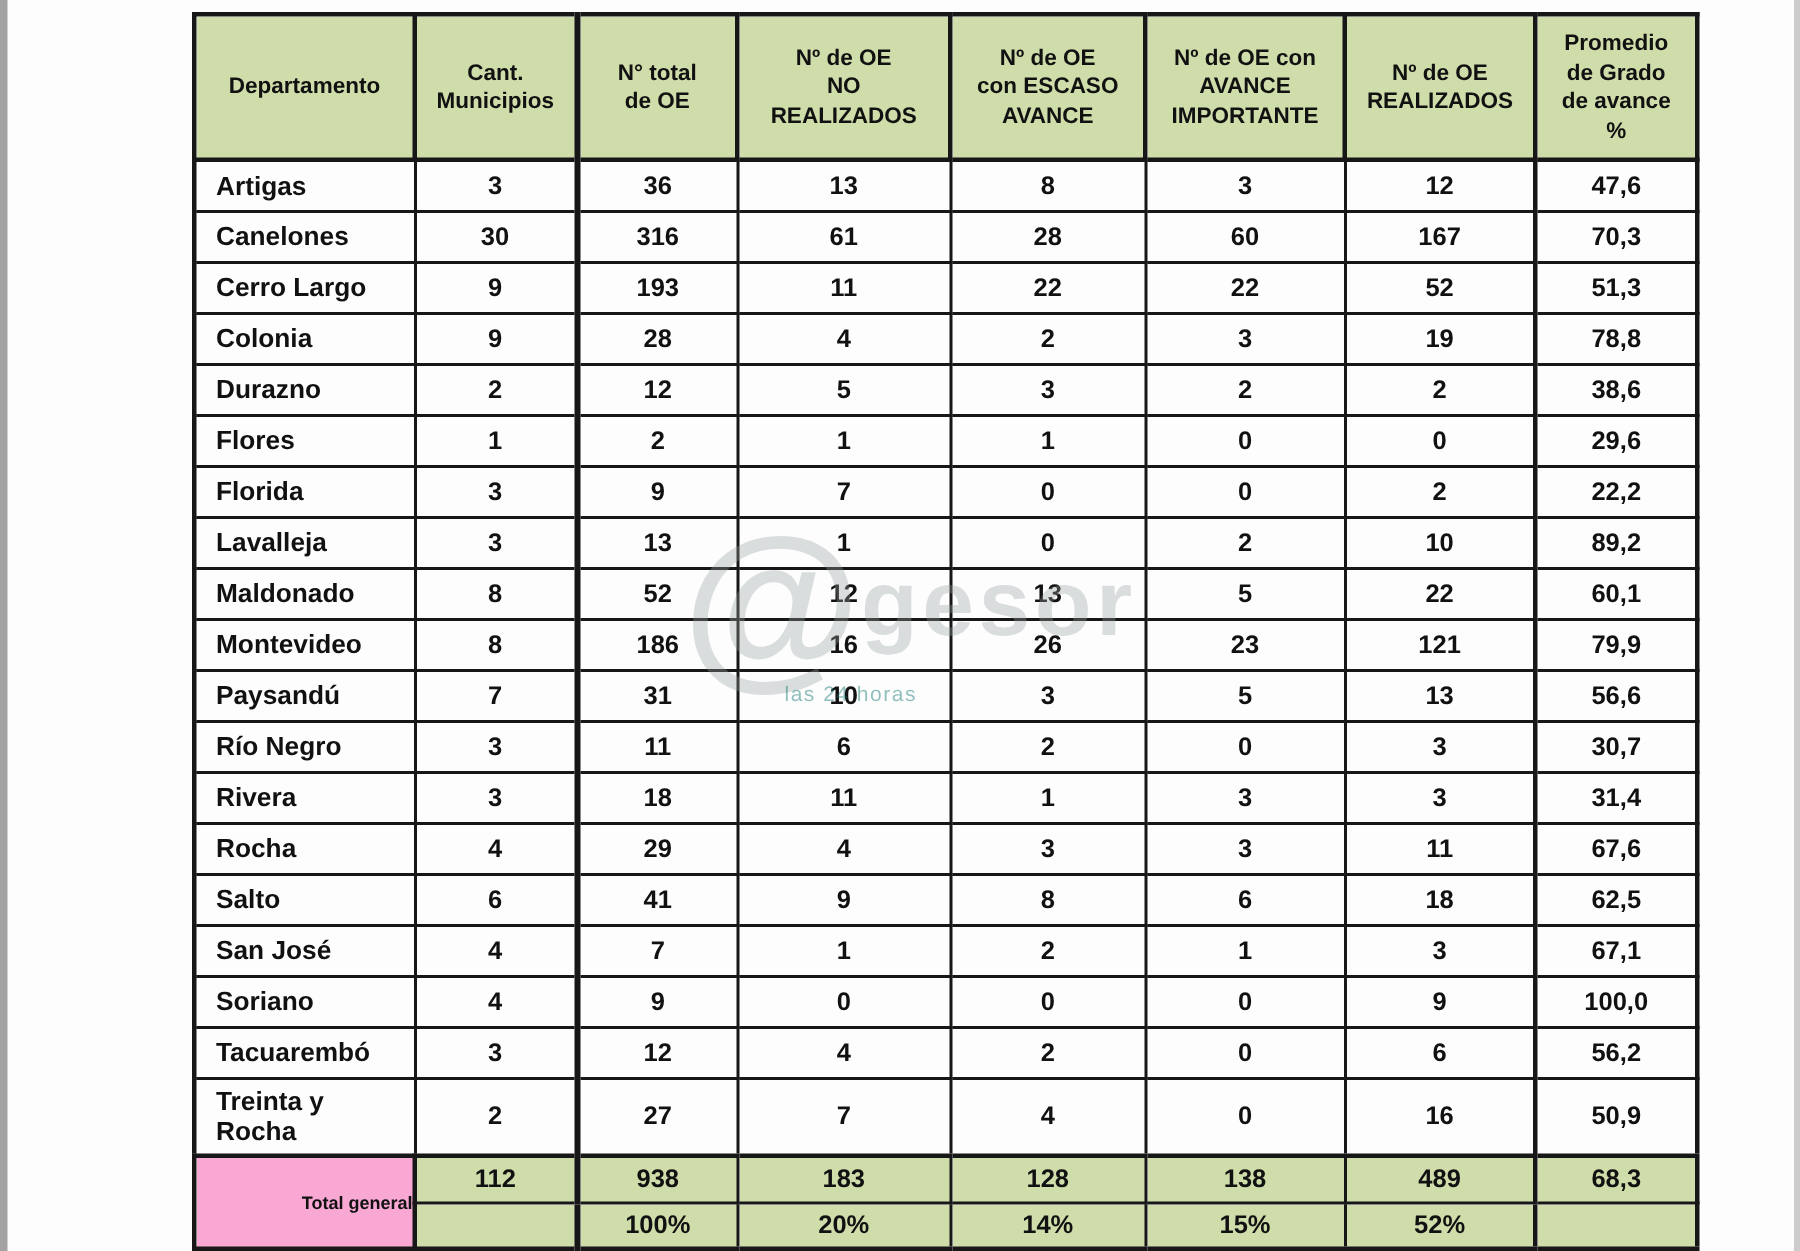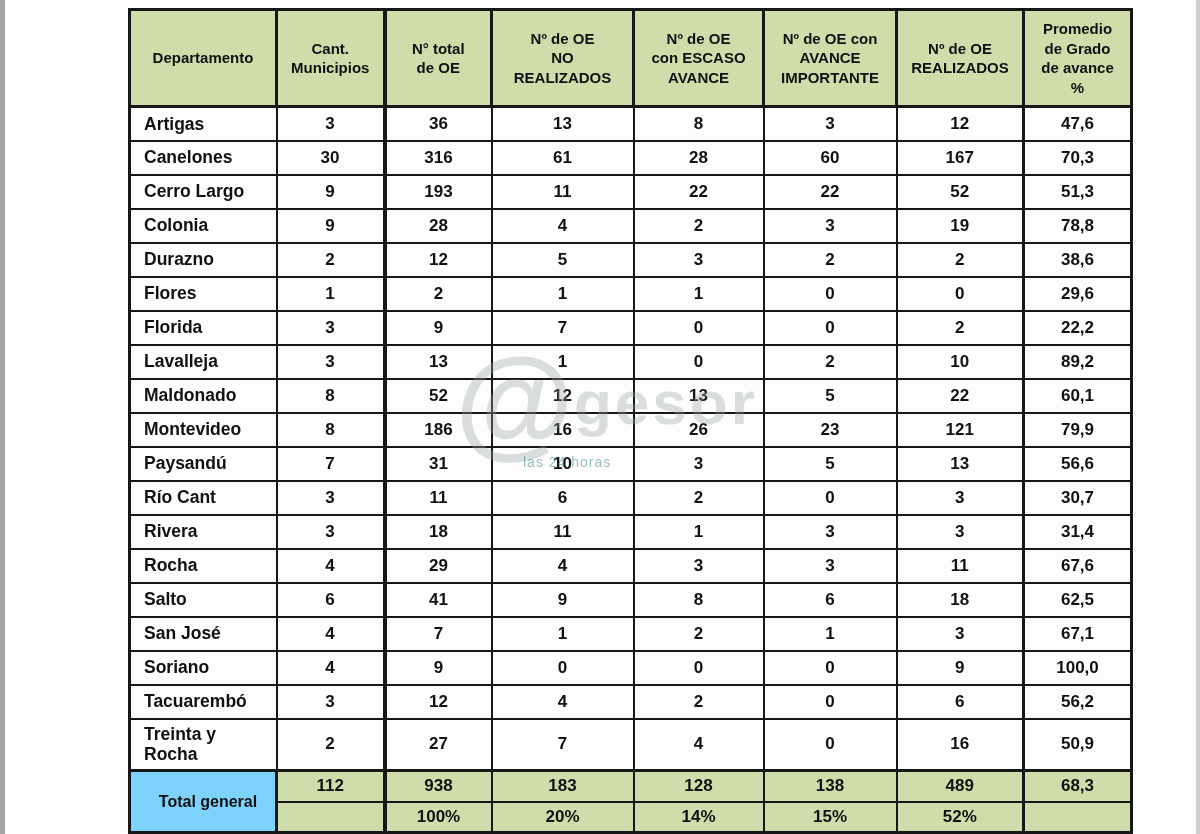--- a/index.html
+++ b/index.html
@@ -29,22 +29,22 @@
   tbody tr.tall { height:52px; }
   tbody th {
     text-align:left; padding-left:13px;
     font-size:17.5px; font-weight:600; line-height:1.15;
   }
   tbody td { text-align:center; font-size:17px; font-weight:600; }
   tbody tr:first-child th, tbody tr:first-child td { border-top-width:3px; }
 
   tfoot tr { height:31px; }
   tfoot th {
-    background:#7dd3fc; border-width:3px;
-    font-size:16px; font-weight:700; text-align:center; padding-left:10px;
+    background:#f9a8d4; border-width:3px;
+    font-size:12px; font-weight:700; text-align:right; padding-left:10px;
   }
   tfoot td {
     background:#cfddaa; text-align:center;
     font-size:17px; font-weight:700;margin-left:20px;
   }
   tfoot tr:first-child td { border-top-width:3px; }
   tfoot tr:last-child td { border-bottom-width:3px; }
 
   .c3 { border-left-width:4px;text-align:center; }
   .c8 { border-left-width:3px; }
@@ -208,21 +208,21 @@
           <th>Paysandú</th>
           <td>7</td>
           <td class="c3">31</td>
           <td>10</td>
           <td>3</td>
           <td>5</td>
           <td>13</td>
           <td class="c8">56,6</td>
         </tr>
         <tr>
-          <th>Río Cant</th>
+          <th>Río Negro</th>
           <td>3</td>
           <td class="c3">11</td>
           <td>6</td>
           <td>2</td>
           <td>0</td>
           <td>3</td>
           <td class="c8">30,7</td>
         </tr>
         <tr>
           <th>Rivera</th>

